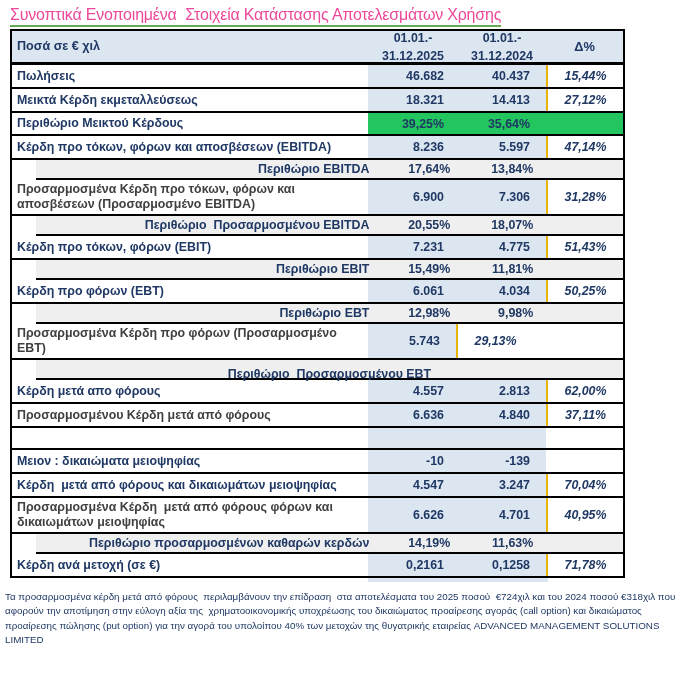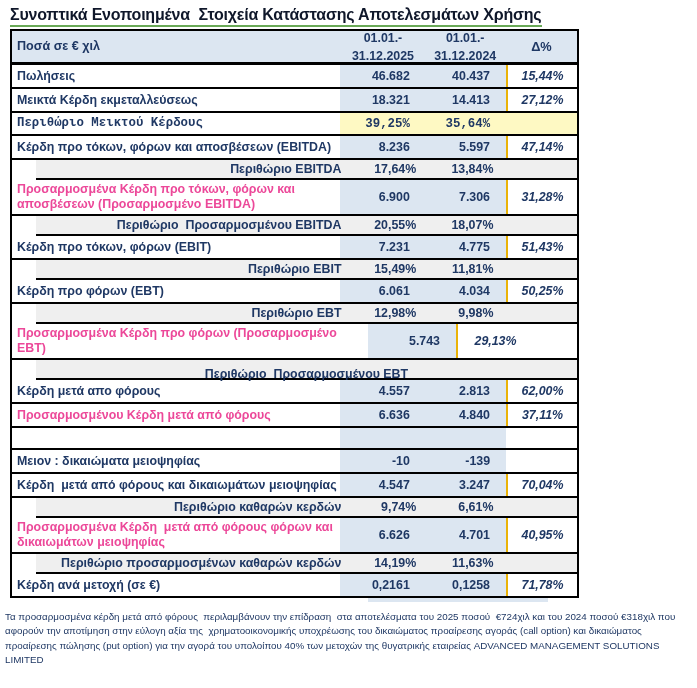--- a/index.html
+++ b/index.html
@@ -1,50 +1,50 @@
 <!DOCTYPE html>
 <html><head>
 <meta charset="utf-8">
 <style>
   * { margin:0; padding:0; box-sizing:border-box; }
   html,body { width:697px; height:688px; background:#ffffff; overflow:hidden;
               font-family:"Liberation Sans", sans-serif; }
   body { padding:6px 0 0 0; }
 
   
-  .title { margin-left:10px; display:inline-block; font-size:16px; font-weight:bold;
-           color:#0f172a; border-bottom:2px solid #69A956; padding-bottom:1px;
+  .title { margin-left:10px; display:inline-block; font-size:16px; font-weight:normal;
+           color:#ec4899; border-bottom:2px solid #69A956; padding-bottom:1px;
            white-space:pre-wrap; letter-spacing:-0.2px; }
 
   
-  .tbl { margin-left:10px; margin-top:2px; width:569px;
+  .tbl { margin-left:10px; margin-top:2px; width:615px;
          border-left:2px solid #000; border-right:2px solid #000; border-top:2px solid #000;
          font-size:12.4px; font-weight:bold; color:#1F3864; }
 
   .row { display:flex; border-bottom:2px solid #000; background:#ffffff; }
   .row.header { height:34px; background:#DCE6F1; border-bottom:3px solid #000; }
   .row.data   { height:24px; }
   .row.twoline{ height:36px; }
-  .row.ratio  { height:23px;font-family:Liberation Mono, monospace; }
+  .row.ratio  { height:23px; }
   .row.margin { height:20px; background:#EFEFEF;margin-left:24px; }
   .row.spacer { height:22px; }
 
   .cl { width:356px; display:flex; align-items:center; padding-left:5px;
         white-space:pre-wrap; line-height:15px; }
   .cv { display:flex; align-items:center; justify-content:flex-end; white-space:pre; }
   .cv.v1 { width:90px; padding-right:14px; }
   .cv.v2 { width:88px; padding-right:16px; }
   .cd { width:77px; display:flex; align-items:center; justify-content:center;
         font-style:italic; white-space:pre; }
   .cd.has-delta { border-left:2px solid #eab308; }
 
   
   .row.data .cv, .row.header .cv { background:#DCE6F1; }
-  .row.ratio .cv, .row.ratio .cd { background:#fef9c3; }
-  .row.adj .cl { color:#ec4899; }
+  .row.ratio .cv, .row.ratio .cd { background:#22c55e; }
+  .row.adj .cl { color:#404040; }
   .row.margin .cl { justify-content:flex-end; padding-left:0; padding-right:8px; }
   .row.margin .cv { background:#EFEFEF; }
   .row.margin.center .cl { flex:1; justify-content:center; padding:14px; }
 
   
   .row.header .cl { font-size:12.6px; }
   .row.header .cv { justify-content:center; padding-right:0; white-space:pre-line;
                     text-align:center; line-height:18px; }
   .row.header .cd { font-style:normal; font-size:12.8px; }
 
@@ -172,26 +172,20 @@
         <div class="cv v1">-10</div>
         <div class="cv v2">-139</div>
         <div class="cd"></div>
       </div>
       <div class="row data">
         <div class="cl">Κέρδη  μετά από φόρους και δικαιωμάτων μειοψηφίας</div>
         <div class="cv v1">4.547</div>
         <div class="cv v2">3.247</div>
         <div class="cd has-delta">70,04%</div>
       </div>
-      <div class="row margin">
-        <div class="cl">Περιθώριο καθαρών κερδών</div>
-        <div class="cv v1">9,74%</div>
-        <div class="cv v2">6,61%</div>
-        <div class="cd"></div>
-      </div>
       <div class="row data adj twoline">
         <div class="cl">Προσαρμοσμένα Κέρδη  μετά από φόρους φόρων και
 δικαιωμάτων μειοψηφίας</div>
         <div class="cv v1">6.626</div>
         <div class="cv v2">4.701</div>
         <div class="cd has-delta">40,95%</div>
       </div>
       <div class="row margin">
         <div class="cl">Περιθώριο προσαρμοσμένων καθαρών κερδών</div>
         <div class="cv v1">14,19%</div>

